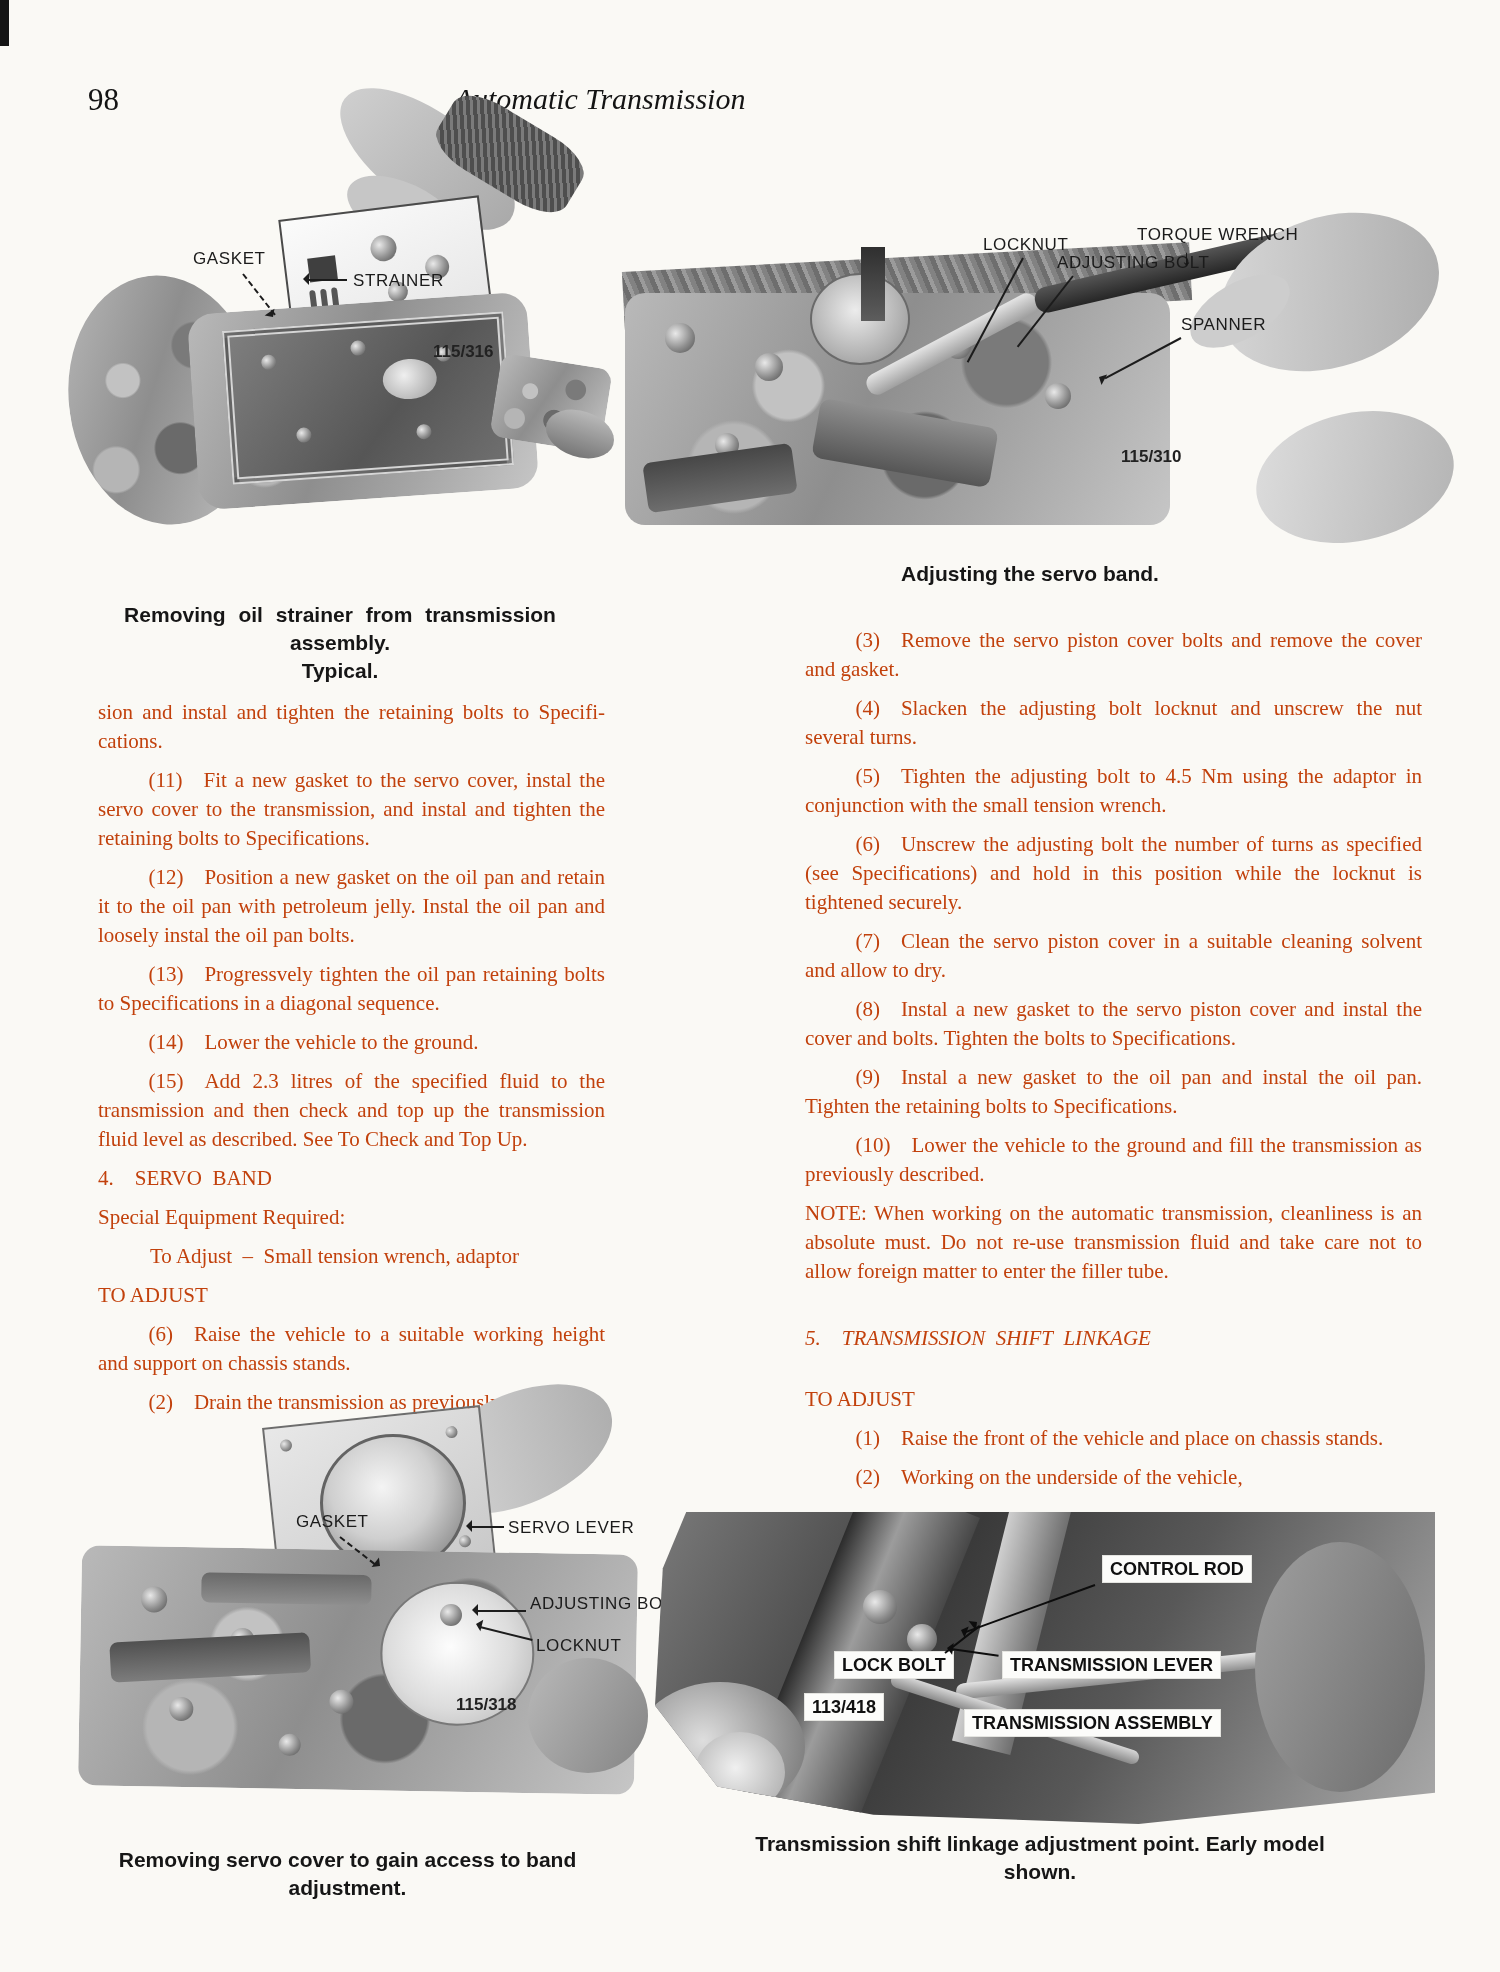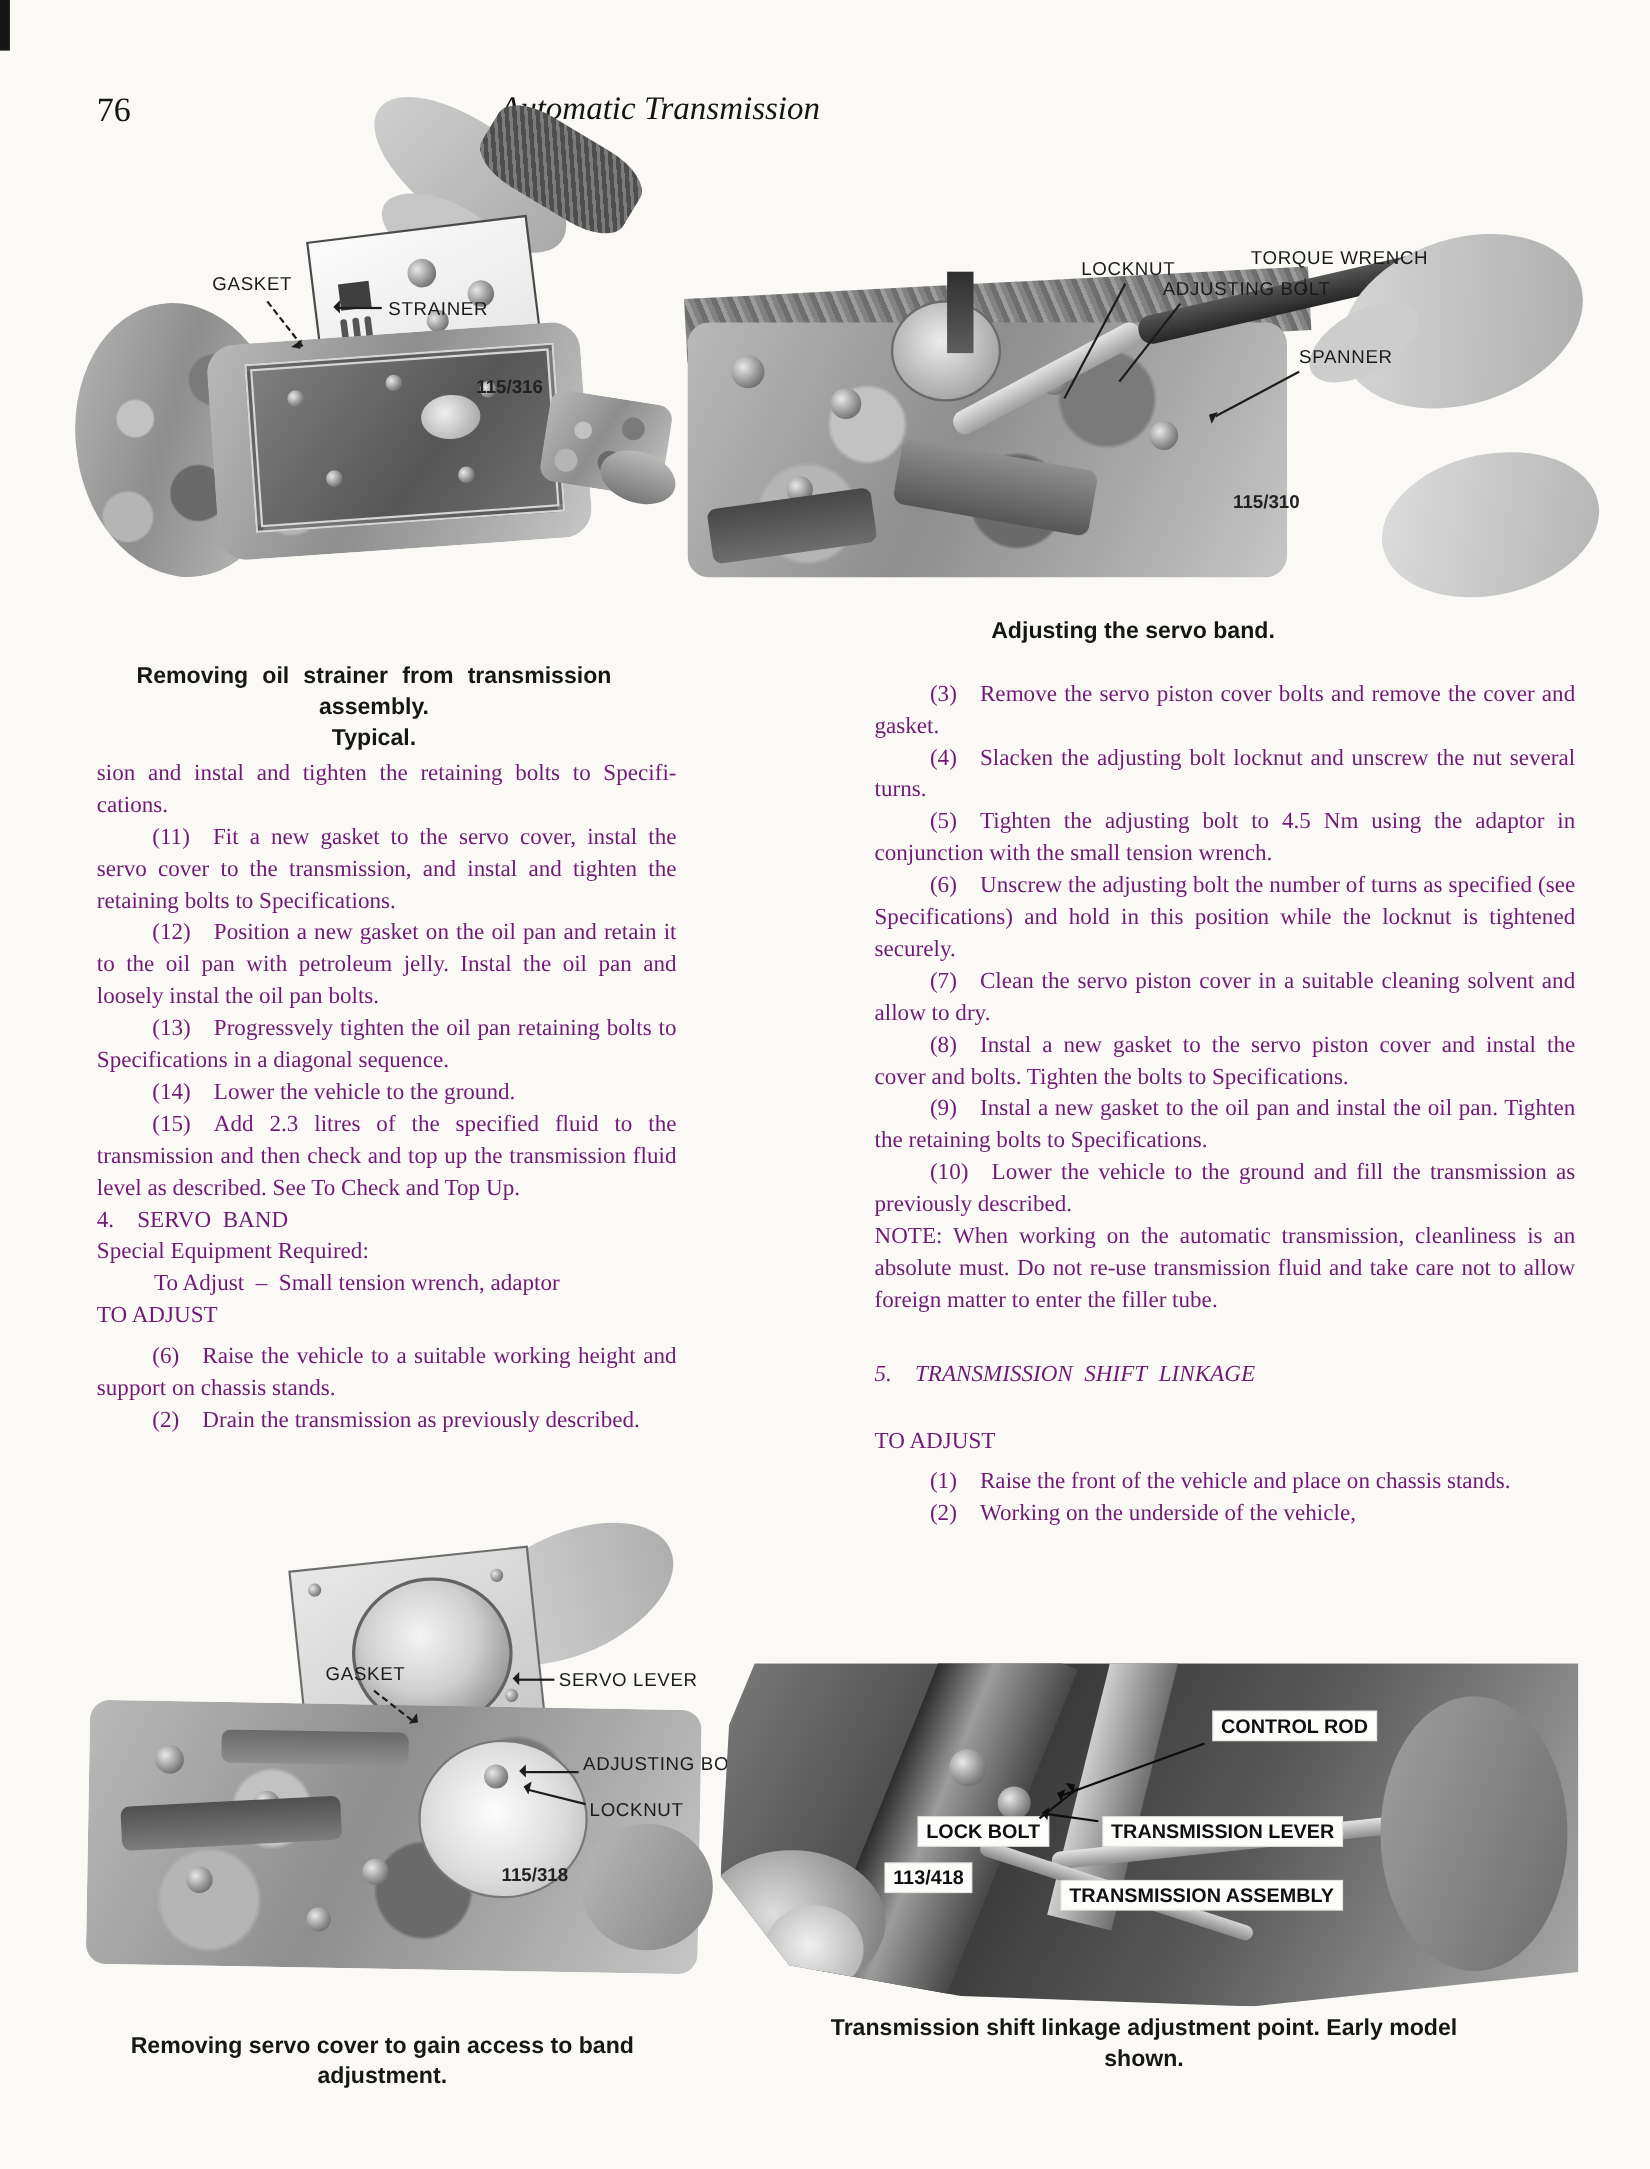--- a/index.html
+++ b/index.html
@@ -2,21 +2,21 @@
 <html><head>
 <meta charset="utf-8">
 <style>
   html,body{margin:0;padding:0;background:#e8e8e4;}
   #page{position:relative;width:1500px;height:1972px;background:#faf9f5;overflow:hidden;
         font-family:"Liberation Serif",serif;color:#141414;}
   .abs{position:absolute;}
   
   .pagenum{font:400 31px "Liberation Serif",serif;}
   .runhead{font:italic 400 30px "Liberation Serif",serif;text-align:center;}
-  .bodycol p{margin:0;font:21px/29px "Liberation Serif",serif;text-align:justify;color:#701a75;}
+  .bodycol p{margin:10px;font:21px/29px "Liberation Serif",serif;text-align:justify;color:#c2410c;}
   .step{text-indent:2.4em;}
   .h-sec{margin:26px 0 0;font:700 22px/30px "Liberation Serif",serif;text-align:center;text-indent:0 !important;}
   .h-sub{margin:30px 0 0;font:700 22px/28px "Liberation Serif",serif;text-align:left;text-indent:0 !important;}
   .h-sub2{margin:4px 0 0;padding-left:52px;font:700 22px/30px "Liberation Serif",serif;text-align:left;text-indent:0 !important;}
   .note{margin:26px 62px 0 70px;font:italic 21.5px/30px "Liberation Serif",serif;text-align:justify;}
   .cap{position:absolute;font:700 21px/28px "Liberation Sans",sans-serif;color:#161616;text-align:center;}
   .cap .ws{word-spacing:7px;}
   
   .fig{position:absolute;}
   .blob{position:absolute;border-radius:50%;}
@@ -38,21 +38,21 @@
   .downArrow{position:absolute;font:700 22px "Liberation Sans",sans-serif;color:#161616;}
   .scanmark{position:absolute;background:#151515;}
 </style>
 </head>
 <body>
 
 <div id="page">
 
   <div class="scanmark" style="left:0;top:0;width:9px;height:46px;"></div>
 
-  <div class="abs pagenum" style="left:88px;top:82px;">76</div>
+  <div class="abs pagenum" style="left:88px;top:82px;">98</div>
   <div class="abs runhead" style="left:400px;top:82px;width:400px;">Automatic Transmission</div>
 
   <div class="fig" style="left:75px;top:125px;width:530px;height:472px;">
 
     <div class="blob" style="left:250px;top:-12px;width:205px;height:92px;transform:rotate(36deg);background:linear-gradient(100deg,#cfcfcf,#a9a9a9);"></div>
     <div class="blob" style="left:360px;top:-8px;width:150px;height:74px;transform:rotate(31deg);border-radius:30%;background:repeating-linear-gradient(55deg,#4e4e4e 0 4px,#7b7b7b 4px 7px);"></div>
     <div class="blob" style="left:268px;top:58px;width:120px;height:60px;transform:rotate(25deg);background:#c6c6c6;"></div>
 
     <div class="rect" style="left:212px;top:82px;width:198px;height:152px;transform:rotate(-7deg);background:linear-gradient(160deg,#fbfbfb,#e2e2e2);border:2px solid #4a4a4a;">
       <div class="bolt" style="left:86px;top:26px;width:26px;height:26px;"></div>

